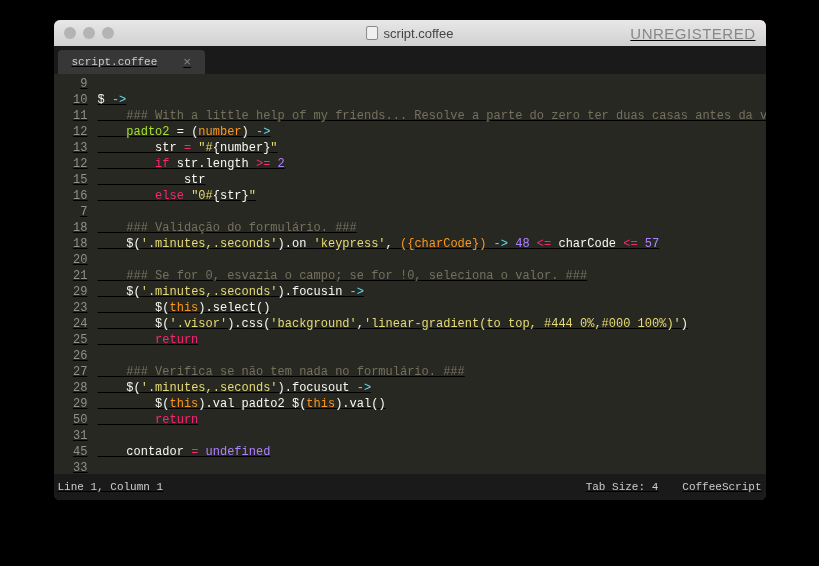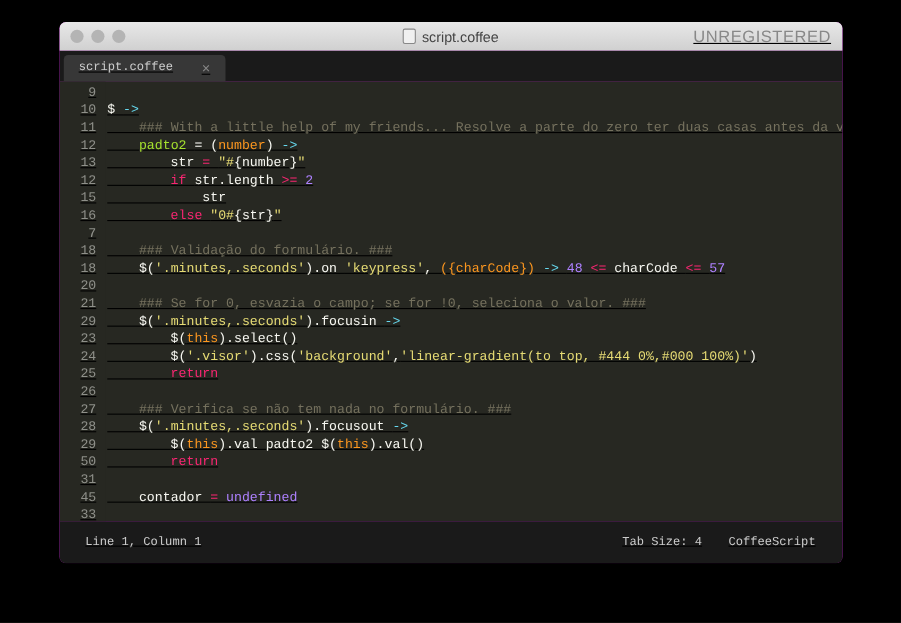--- a/index.html
+++ b/index.html
@@ -108,27 +108,27 @@
     }
     .c-comment { color: #75715e; }
     .c-orange { color: #fd971f; margin-top: 45px; }
     .c-green { color: #a6e22e; text-align: center; }
     .c-yellow { color: #e6db74; }
     .c-purple { color: #ae81ff; }
     .c-white { color: #f8f8f2; }
     .c-pink { color: #f92672; }
     .c-func { color: #66d9ef; }
     .statusbar {
-      height: 38px;
+      height: 26px;
       background: #1a1a1a;
       display: flex;
       align-items: center;
       color: #ccc;
       font-size: 11px;
-      padding: 0 24px;
+      padding: 0 4px;
       gap: 24px;
     }
     .statusbar .spacer { flex: 1; }
   </style>
 </head>
 <body>
 
 <div class="window">
   <div class="titlebar">
     <div class="traffic-lights">

